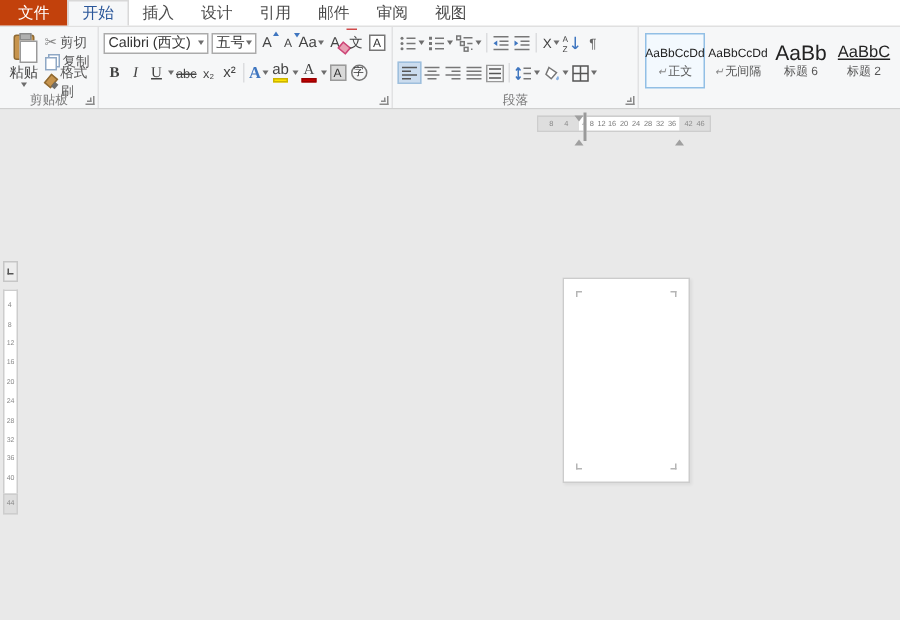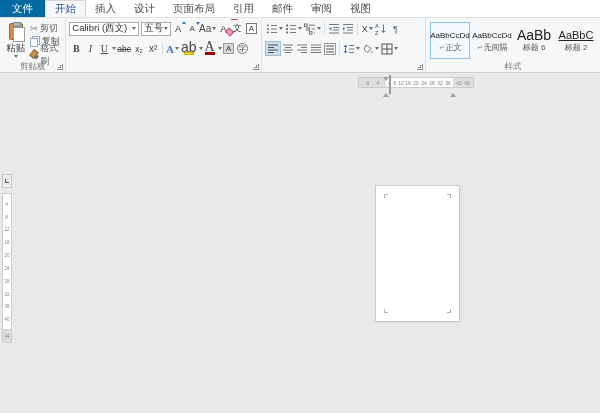--- a/index.html
+++ b/index.html
@@ -3,21 +3,21 @@
 <meta charset="utf-8">
 <style>
   * { margin:0; padding:0; box-sizing:border-box; }
   html,body { width:600px; height:413px; overflow:hidden;
     font-family:"Liberation Sans", sans-serif; background:#e9e9e9; }
   .app { width:600px; height:413px; position:relative; background:#e9e9e9; }
 
   
   .tabbar { height:18px; background:#ffffff; display:flex; align-items:stretch;
     border-bottom:1px solid #e0e0e0; }
-  .tab-file { background:#0369a1; color:#fff; font-size:10.5px; padding:0 12px;
+  .tab-file { background:#c2410c; color:#fff; font-size:10.5px; padding:0 12px;
     display:flex; align-items:center; }
   .tab { font-size:10.5px; color:#4a4a4a; padding:0 9px; display:flex; align-items:center; }
   .tab.active { color:#2b579a; background:#f6f7f8; border:1px solid #d8d8d8; border-bottom:none; }
 
   
   .ribbon { height:55px; background:#f6f7f8; border-bottom:1px solid #cfcfcf;
     display:flex; align-items:stretch; }
   .group { position:relative; border-right:1px solid #e1e2e3; padding:2px 2px 12px 2px; }
   .group-label { position:absolute; bottom:0; left:0; right:0; text-align:center;
     font-size:8.5px; color:#7a7a7a; line-height:11px; pointer-events:none; }
@@ -71,21 +71,21 @@
   .strike { text-decoration:line-through; font-size:8.5px; }
   .grow-shrink { position:relative; font-size:9.5px; }
   .tiny-car-up { position:absolute; top:0px; right:-1px; width:0; height:0;
     border-left:2px solid transparent; border-right:2px solid transparent;
     border-bottom:3px solid #3f76c0; }
   .tiny-car-dn { position:absolute; top:1px; right:-1px; width:0; height:0;
     border-left:2px solid transparent; border-right:2px solid transparent;
     border-top:3px solid #3f76c0; }
   .colbar-btn { display:inline-flex; flex-direction:column; align-items:center;
     line-height:8px; height:13px; justify-content:flex-end; }
-  .colbar-btn .g { font-size:14px;text-align:right; }
+  .colbar-btn .g { font-size:10px;text-align:right; }
   .bar { width:10px; height:3px; margin-top:1px; }
   .bar-yellow { background:#ffe400; border:1px solid #cbb400; }
   .bar-red { background:#c00000; border:1px solid #900; }
   .effects-a { color:#3f76c0; font-size:11px; font-weight:bold; }
   .boxed { border:1px solid #777; width:11px; height:11px; font-size:8px; line-height:10px;
     text-align:center; display:inline-block; color:#333; background:#fff; }
   .shaded { background:#d9d9d9; border-color:#9a9a9a; }
   .circle { border:1px solid #777; border-radius:50%; width:11px; height:11px; font-size:7px;
     line-height:10px; text-align:center; display:inline-block; color:#333; }
   .phon { font-size:9px; position:relative; }
@@ -149,21 +149,20 @@
 </head>
 <body>
 
 <div class="app">
 
   <div class="tabbar">
     <div class="tab-file">文件</div>
     <div class="tab active">开始</div>
     <div class="tab">插入</div>
     <div class="tab">设计</div>
-    <div class="tab">页面布局</div>
     <div class="tab">引用</div>
     <div class="tab">邮件</div>
     <div class="tab">审阅</div>
     <div class="tab">视图</div>
   </div>
 
   <div class="ribbon">
 
     <div class="group" style="width:68px;">
       <div class="clip-wrap">
@@ -359,20 +358,21 @@
           <span class="car"></span>
           </span>
         <span class="btn">
           <svg width="12" height="12">
             <rect x="1" y="1" width="10" height="10" fill="none" stroke="#555"></rect>
             <path d="M6 1v10M1 6h10" stroke="#555" stroke-width="1"></path>
             </svg>
           <span class="car"></span>
           </span>
       </div>
+      <div class="group-label">段落</div>
       <span class="launcher"></span>
     </div>
 
     <div class="group" style="flex:1;border-right:none;">
       <div class="gallery">
         <div class="style-item selected">
           <span class="st-preview">AaBbCcDd</span>
           <span class="st-name"><i class="st-marker">↵</i><span>正文</span></span>
         </div>
         <div class="style-item">
@@ -381,21 +381,20 @@
         </div>
         <div class="style-item">
           <span class="st-preview h1">AaBb</span>
           <span class="st-name"><span>标题 6</span></span>
         </div>
         <div class="style-item">
           <span class="st-preview h2">AaBbC</span>
           <span class="st-name"><span>标题 2</span></span>
         </div>
       </div>
-      <div class="group-label">样式</div>
     </div>
   </div>
 
   <div class="workspace">
 
     <div class="hruler">
       <div class="seg seg-margin" style="width:27px;">
           <span>8</span>
           <span>4</span>
         </div>

